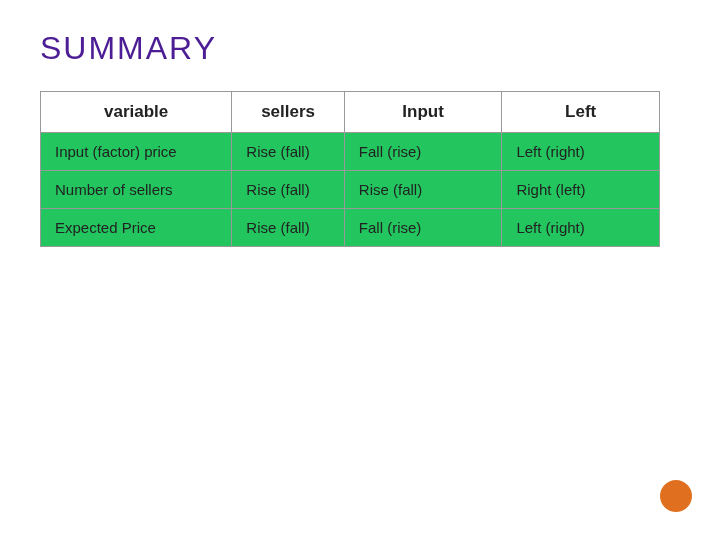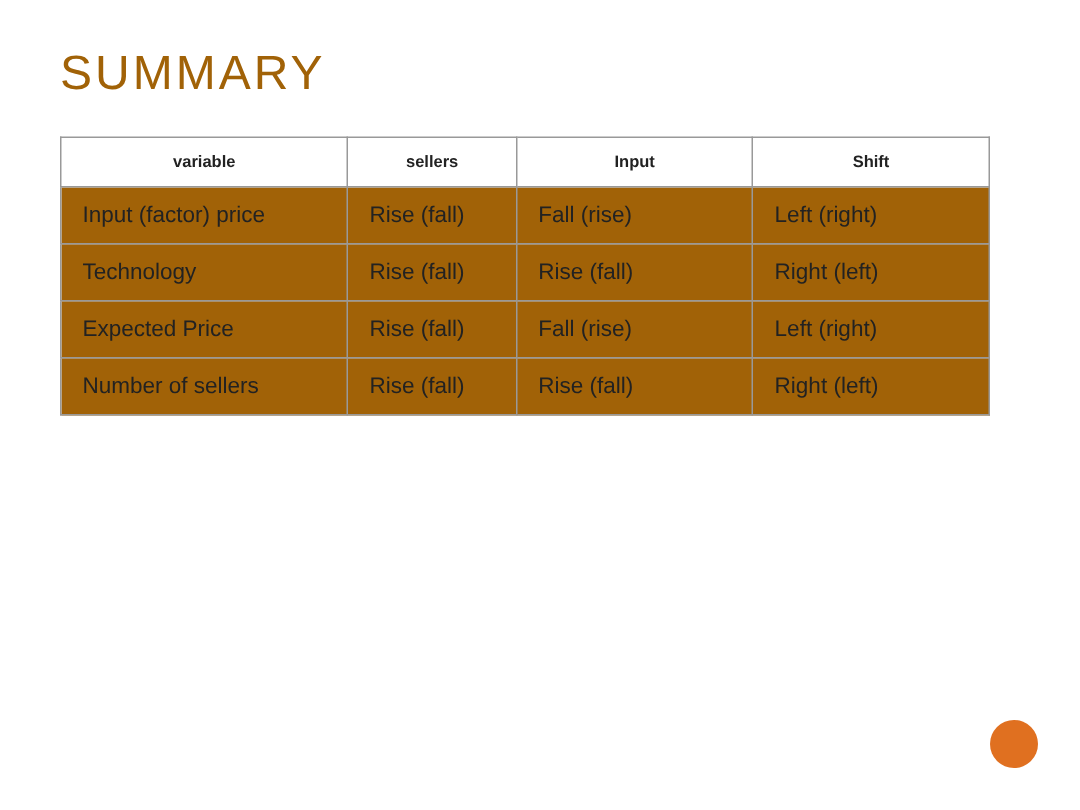--- a/index.html
+++ b/index.html
@@ -21,21 +21,21 @@
       height: 540px;
       background-color: #ffffff;
       margin: 0 auto;
       padding: 30px 40px;
       position: relative;
     }
 
     .page-title {
       font-size: 32px;
       font-weight: normal;
-      color: #a16207;
+      color: #4c1d95;
       margin-bottom: 24px;
       letter-spacing: 2px;
     }
 
     .summary-table {
       width: 620px;
       border-collapse: collapse;
       border: 1px solid #999999;
     }
 
@@ -44,26 +44,26 @@
       border: 1px solid #999999;
       padding: 10px 14px;
       font-size: 15px;
       color: #222222;
       vertical-align: top;
     }
 
     .summary-table thead th {
       background-color: #ffffff;
       font-weight: bold;
-      font-size: 11px;
+      font-size: 17px;
     }
 
     .summary-table tbody td {
       font-weight: normal;
-      background-color: #a16207;
+      background-color: #22c55e;
     }
 
     .col-variable { width: 170px; }
     .col-change   { width: 100px; }
     .col-supply   { width: 140px; }
     .col-shift    { width: 140px; }
 
     .orange-circle {
       position: absolute;
       bottom: 28px;
@@ -79,45 +79,39 @@
 
 <div class="page-container">
   <h1 class="page-title">SUMMARY</h1>
 
   <table class="summary-table">
     <thead>
       <tr>
         <th class="col-variable">variable</th>
         <th class="col-change">sellers</th>
         <th class="col-supply">Input</th>
-        <th class="col-shift">Shift</th>
+        <th class="col-shift">Left</th>
       </tr>
     </thead>
     <tbody>
       <tr>
         <td>Input (factor) price</td>
         <td>Rise (fall)</td>
         <td>Fall (rise)</td>
         <td>Left (right)</td>
       </tr>
       <tr>
-        <td>Technology</td>
+        <td>Number of sellers</td>
         <td>Rise (fall)</td>
         <td>Rise (fall)</td>
         <td>Right (left)</td>
       </tr>
       <tr>
         <td>Expected Price</td>
         <td>Rise (fall)</td>
         <td>Fall (rise)</td>
         <td>Left (right)</td>
       </tr>
-      <tr>
-        <td>Number of sellers</td>
-        <td>Rise (fall)</td>
-        <td>Rise (fall)</td>
-        <td>Right (left)</td>
-      </tr>
     </tbody>
   </table>
 
   <div class="orange-circle"></div>
 </div>
 
 </body></html>

